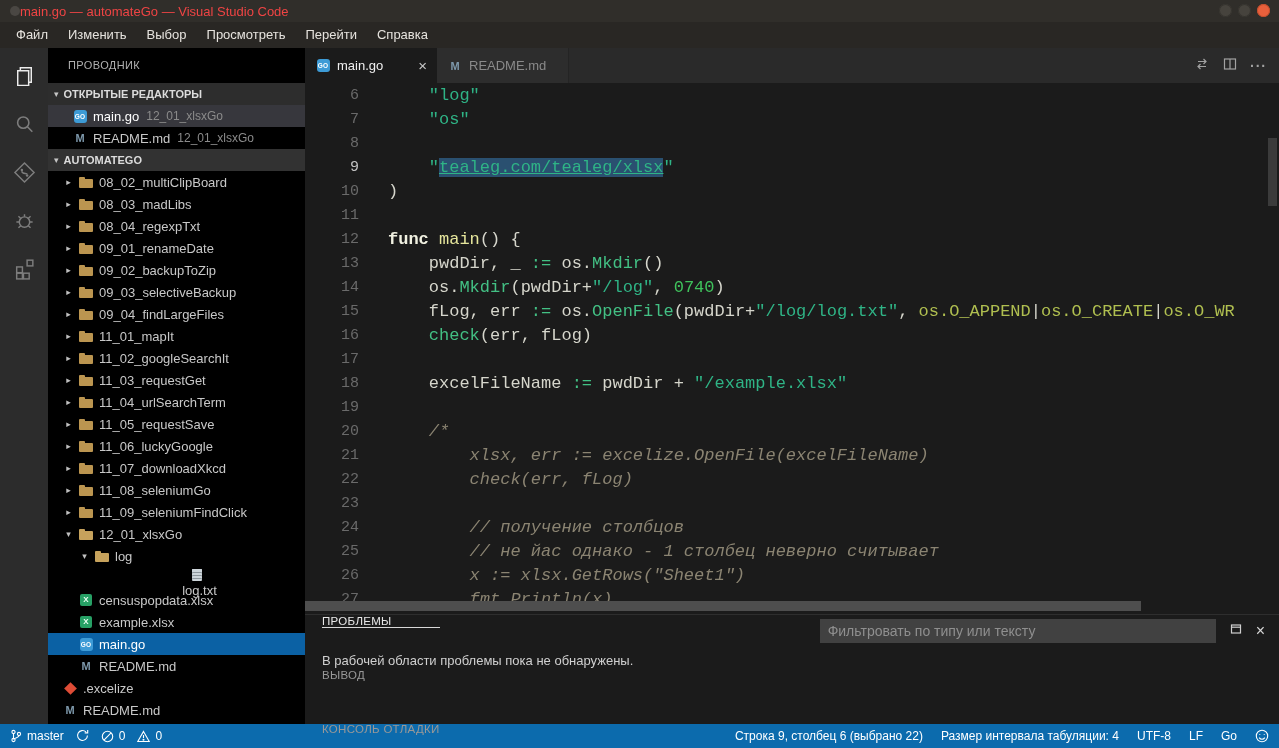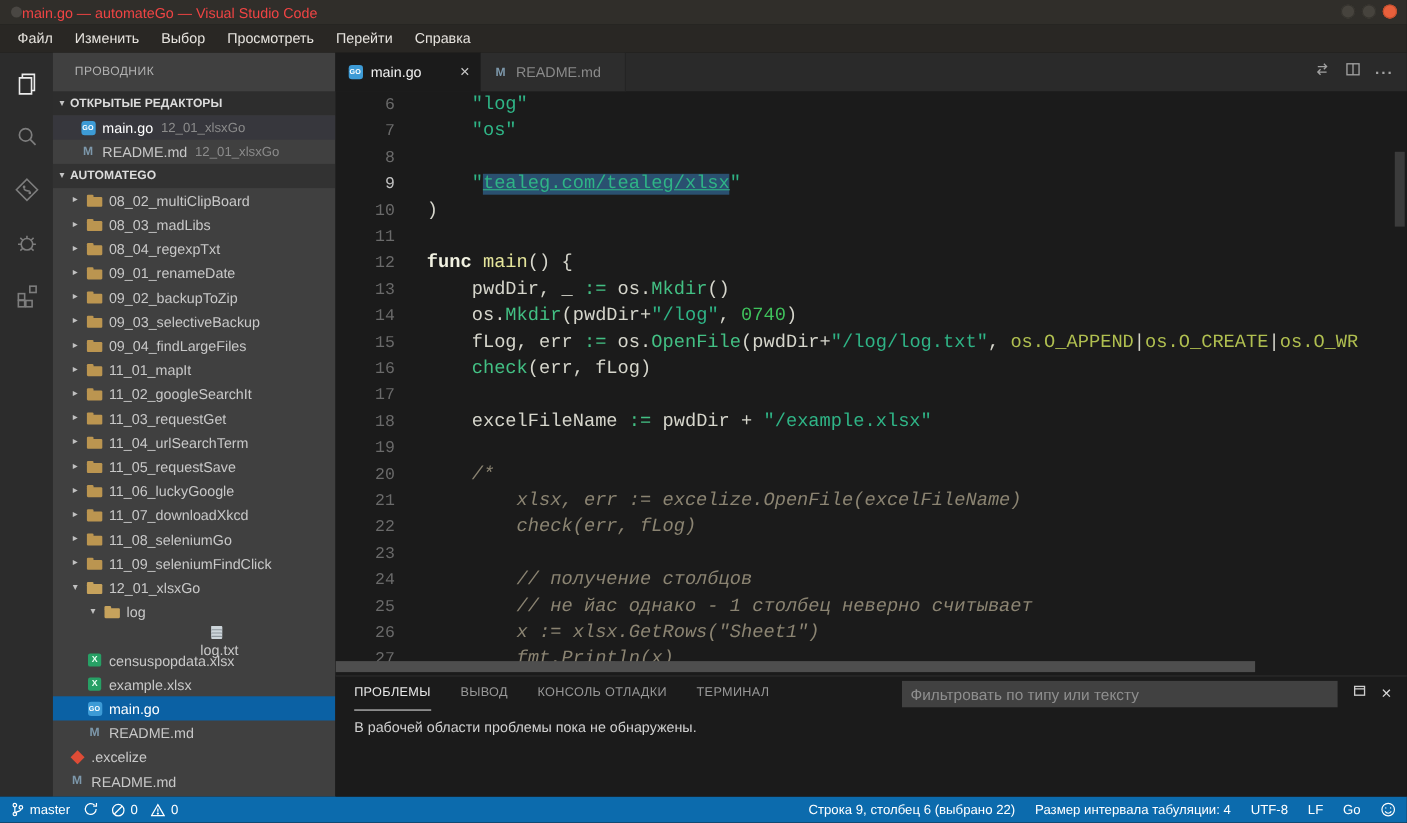--- a/index.html
+++ b/index.html
@@ -21,21 +21,21 @@
 
   
   .main { display:flex; height:676px; }
 
   
   .activitybar { width:48px; background:#2c2c2c; flex:none; display:flex; flex-direction:column; padding-top:4px; }
   .ab-item { width:48px; height:48px; display:flex; align-items:center; justify-content:center; color:#7d7d7d; }
   .ab-item.active { color:#ececec; }
 
   
-  .sidebar { width:257px; flex:none; background:#404040; overflow:hidden; }
+  .sidebar { width:257px; flex:none; background:#000000; overflow:hidden; }
   .sidebar-title { height:35px; line-height:35px; padding-left:20px; font-size:11px; letter-spacing:.4px; color:#b0b0b0; }
   .section-header { height:22px; display:flex; align-items:center; background:#2d2d2d; font-size:11px; font-weight:bold; color:#dcdcdc; }
   .section-header.root { background:#323232; }
   .section-header::before { content:"▾"; font-family:"DejaVu Sans",sans-serif; font-size:9px; color:#c5c5c5; margin:0 5px 0 6px; }
   .oe-row { height:22px; display:flex; align-items:center; padding-left:24px; font-size:13px; color:#c8c8c8; }
   .oe-row.sel-gray { background:#37373d; color:#ffffff; }
   .oe-detail { margin-left:7px; font-size:12px; color:#8b8b8b; }
   .tree-row { height:22px; display:flex; align-items:center; font-size:13px; color:#c8c8c8; white-space:nowrap; }
   .tree-row.selected { background:#0b61a4; color:#ffffff; }
   .twisty { width:13px; flex:none; text-align:center; color:#c0c0c0; font-family:"DejaVu Sans",sans-serif; font-size:9px; margin-right:3px; }
@@ -83,21 +83,21 @@
   .tk-num { color:#3fc25c; }
   .tk-const { color:#b0bf50; }
   .tk-op { color:#43c084; }
   .tk-cmt { color:#8b8472; font-style:italic; }
   .hscrollbar { position:absolute; left:0; bottom:3px; width:836px; height:10px; background:#4e4e4e; }
   .vscrollbar { position:absolute; right:2px; top:55px; width:9px; height:68px; background:rgba(121,121,121,.35); }
 
   
   .panel { height:110px; flex:none; border-top:1px solid #2e2e2e; background:#1b1b1b; display:flex; flex-direction:column; }
   .panel-tabbar { height:31px; flex:none; display:flex; align-items:center; padding:0 14px 0 17px; }
-  .panel-tabs { display:flex; gap:27px; height:100%; }
+  .panel-tabs { display:flex; gap:41px; height:100%;flex-direction:column; }
   .panel-tab { display:flex; align-items:center; font-size:11.5px; letter-spacing:.3px; color:#989898; border-bottom:1px solid transparent; }
   .panel-tab.active { color:#e8e8e8; border-bottom-color:#d8d8d8; }
   .panel-filter { margin-left:auto; width:396px; height:24px; background:#414141; border:0; color:#dddddd; font-size:14px; padding:0 8px; outline:none; font-family:"Liberation Sans",sans-serif; }
   .panel-filter::placeholder { color:#8f8f8f; }
   .panel-actions { display:flex; align-items:center; gap:13px; margin-left:13px; color:#cfcfcf; }
   .panel-close { font-size:16px; line-height:1; color:#d8d8d8; }
   .panel-body { padding:7px 17px; font-size:13px; color:#d0d0d0; }
 
   
   .statusbar { height:24px; background:#0c6bad; display:flex; align-items:center; padding:0 10px; color:#ffffff; font-size:12px; }

